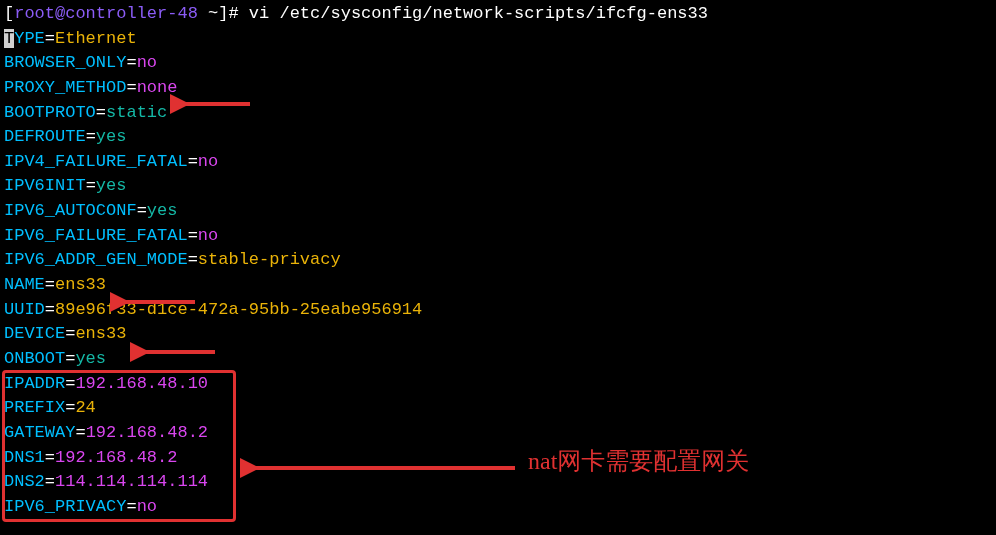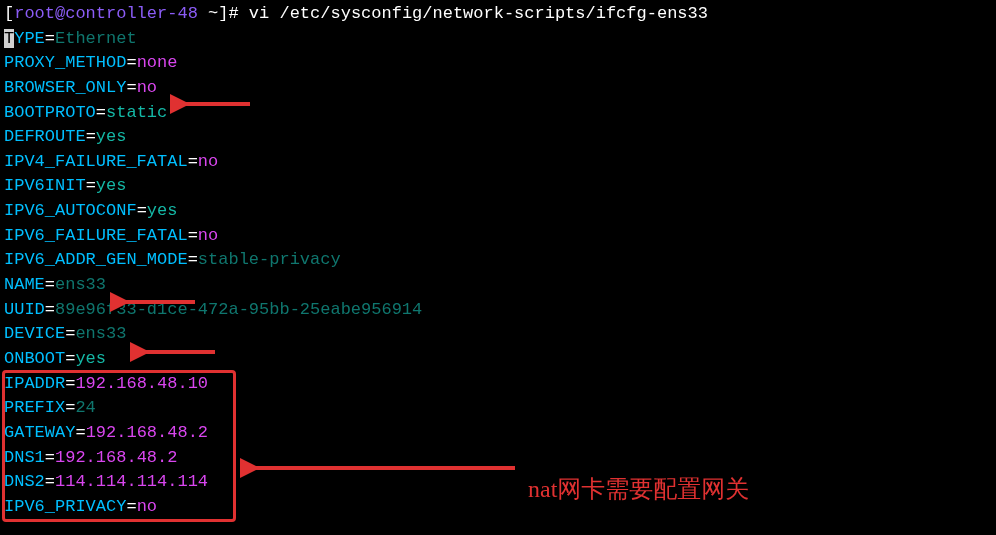--- a/index.html
+++ b/index.html
@@ -14,21 +14,21 @@
       height: 535px;
       overflow: hidden;
       position: relative;
     }
     .line { white-space: pre; }
     .prompt-bracket { color: #fff; }
     .prompt-user { color: #8b5cf6; }
     .prompt-path { color: #fff; }
     .key { color: #00bfff; text-align: right; }
     .eq { color: #fff; }
-    .val-white { color: #0f766e; }
+    .val-white { color: #eab308; }
     .val-green { color: #14b8a6; }
     .val-magenta { color: #d946ef; }
     .cursor {
       background: #d0d0d0;
       color: #000;
       padding: 0;
     }
     .red-box {
       position: absolute;
       border: 3px solid #e03131;
@@ -49,22 +49,22 @@
     }
   </style>
 </head>
 <body>
 
 <div>
   <div class="line"><span class="prompt-bracket">[</span><span class="prompt-user">root@controller-48</span><span class="prompt-path"> ~</span><span class="prompt-bracket">]# </span><span>vi /etc/sysconfig/network-scripts/ifcfg-ens33</span></div>
 
   <div class="line"><span class="cursor">T</span><span class="key">YPE</span><span class="eq">=</span><span class="val-white">Ethernet</span></div>
 
+  <div class="line"><span class="key">BROWSER_ONLY</span><span class="eq">=</span><span class="val-magenta">no</span></div>
   <div class="line"><span class="key">PROXY_METHOD</span><span class="eq">=</span><span class="val-magenta">none</span></div>
-  <div class="line"><span class="key">BROWSER_ONLY</span><span class="eq">=</span><span class="val-magenta">no</span></div>
   <div class="line"><span class="key">BOOTPROTO</span><span class="eq">=</span><span class="val-green">static</span></div>
   <div class="line"><span class="key">DEFROUTE</span><span class="eq">=</span><span class="val-green">yes</span></div>
   <div class="line"><span class="key">IPV4_FAILURE_FATAL</span><span class="eq">=</span><span class="val-magenta">no</span></div>
   <div class="line"><span class="key">IPV6INIT</span><span class="eq">=</span><span class="val-green">yes</span></div>
   <div class="line"><span class="key">IPV6_AUTOCONF</span><span class="eq">=</span><span class="val-green">yes</span></div>
   <div class="line"><span class="key">IPV6_FAILURE_FATAL</span><span class="eq">=</span><span class="val-magenta">no</span></div>
   <div class="line"><span class="key">IPV6_ADDR_GEN_MODE</span><span class="eq">=</span><span class="val-white">stable-privacy</span></div>
   <div class="line"><span class="key">NAME</span><span class="eq">=</span><span class="val-white">ens33</span></div>
   <div class="line"><span class="key">UUID</span><span class="eq">=</span><span class="val-white">89e96f33-d1ce-472a-95bb-25eabe956914</span></div>
   <div class="line"><span class="key">DEVICE</span><span class="eq">=</span><span class="val-white">ens33</span></div>
@@ -116,13 +116,13 @@
   <svg width="280" height="20">
       <defs>
         <marker id="ah4" markerWidth="10" markerHeight="10" refX="2" refY="5" orient="auto">
           <path d="M10,0 L0,5 L10,10 Z" fill="#e03131"></path>
         </marker>
       </defs>
       <line x1="275" y1="10" x2="12" y2="10" stroke="#e03131" stroke-width="4" marker-end="url(#ah4)"></line>
     </svg>
 </div>
 
-<div class="annotation" style="left:528px; top:472px;">nat网卡需要配置网关</div>
+<div class="annotation" style="left:528px; top:444px;">nat网卡需要配置网关</div>
 
 </body></html>

